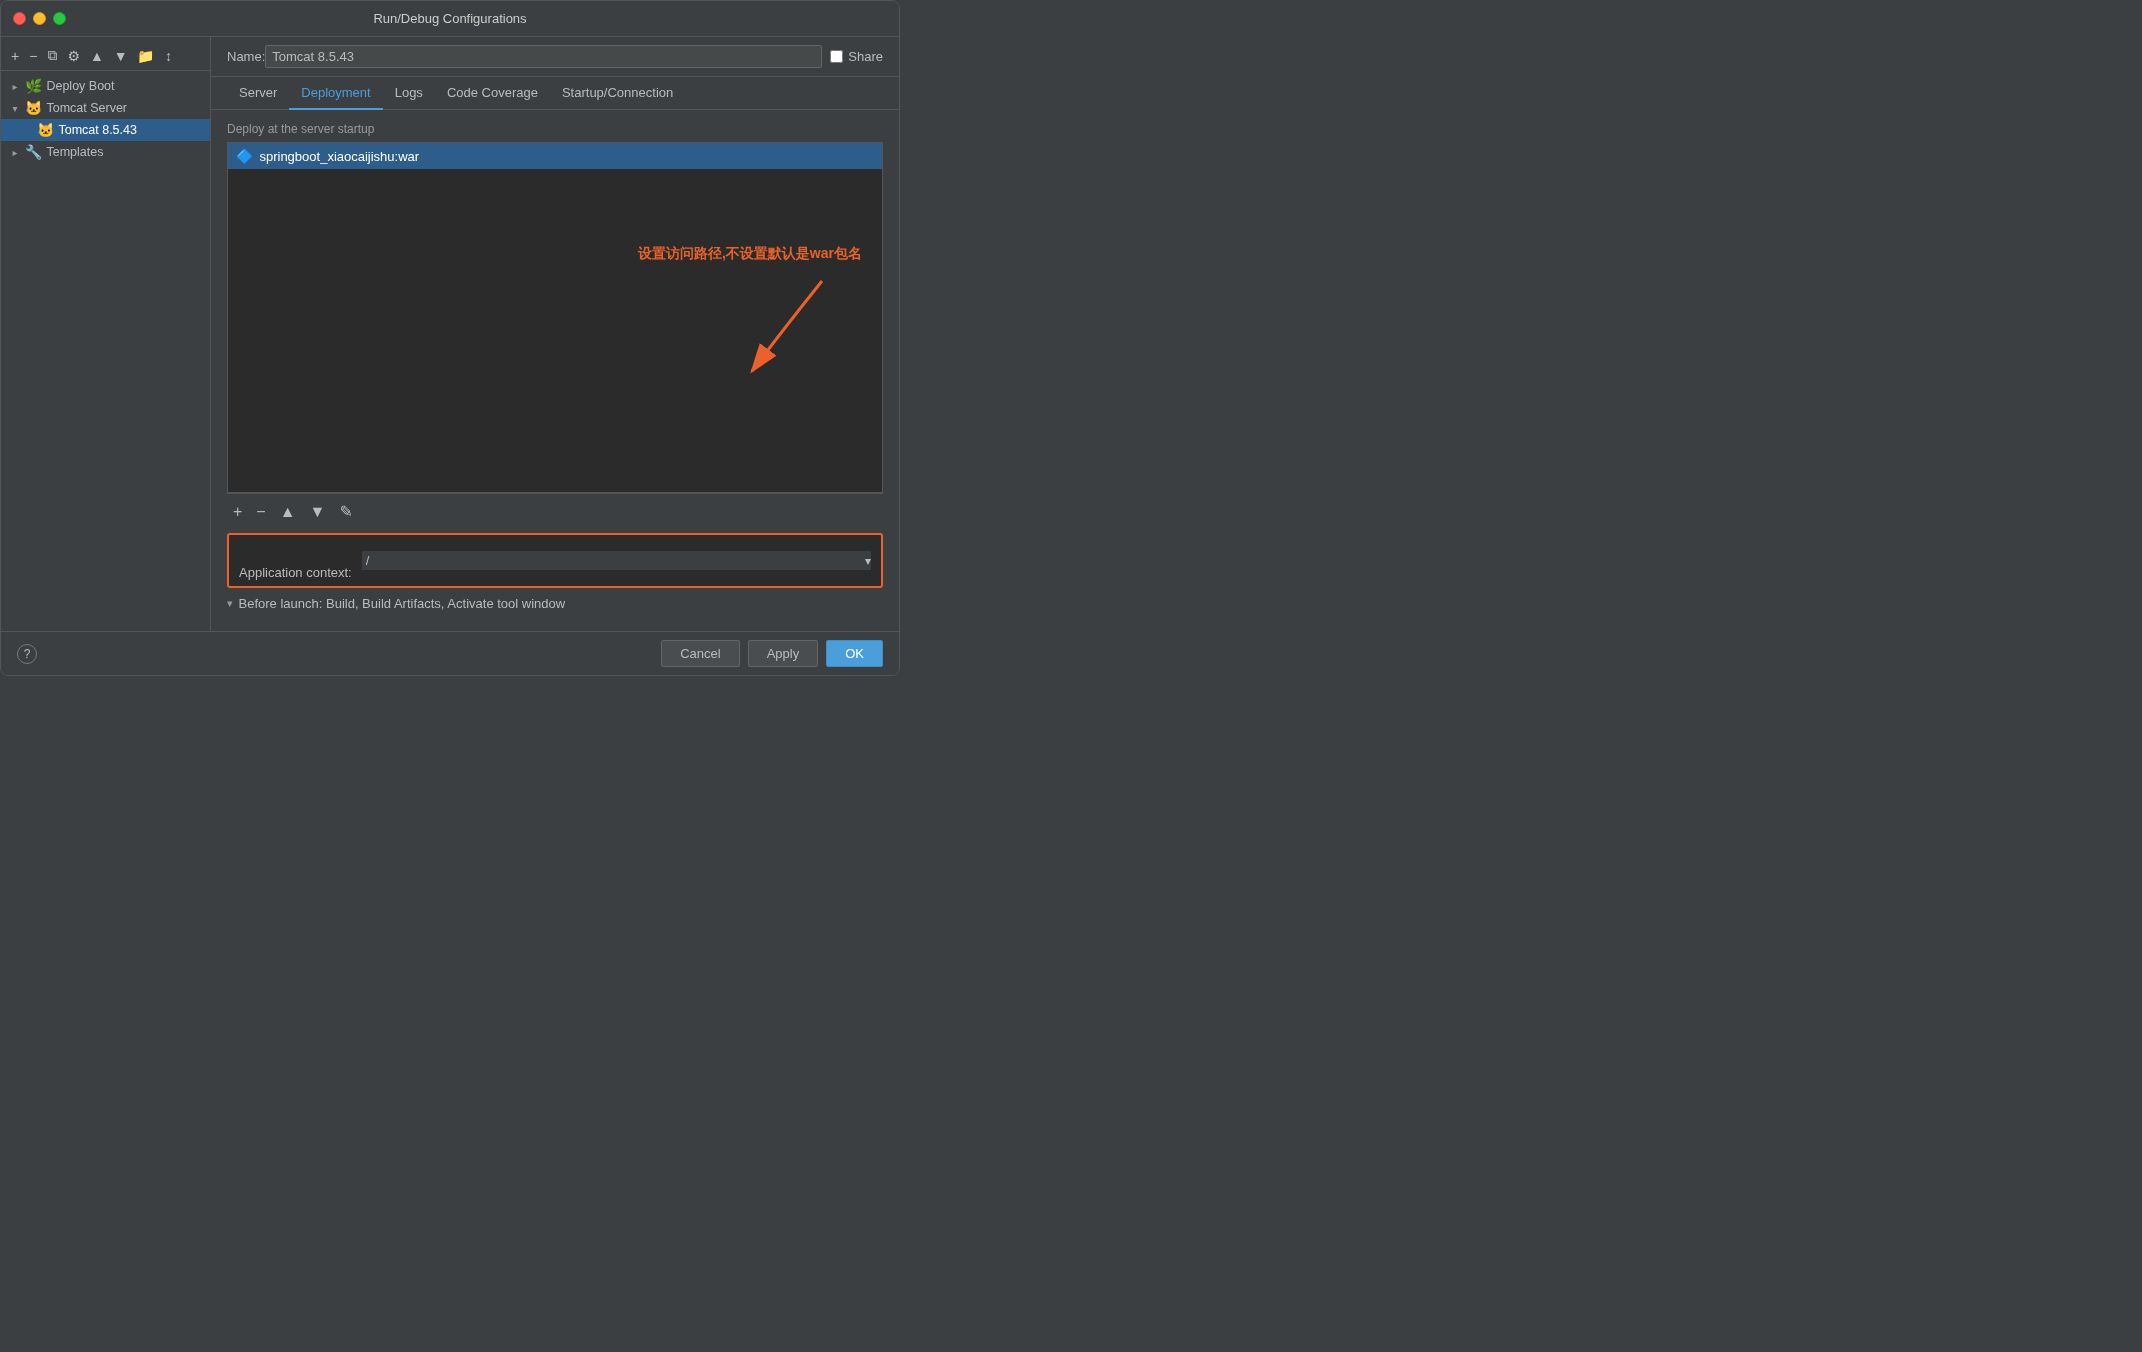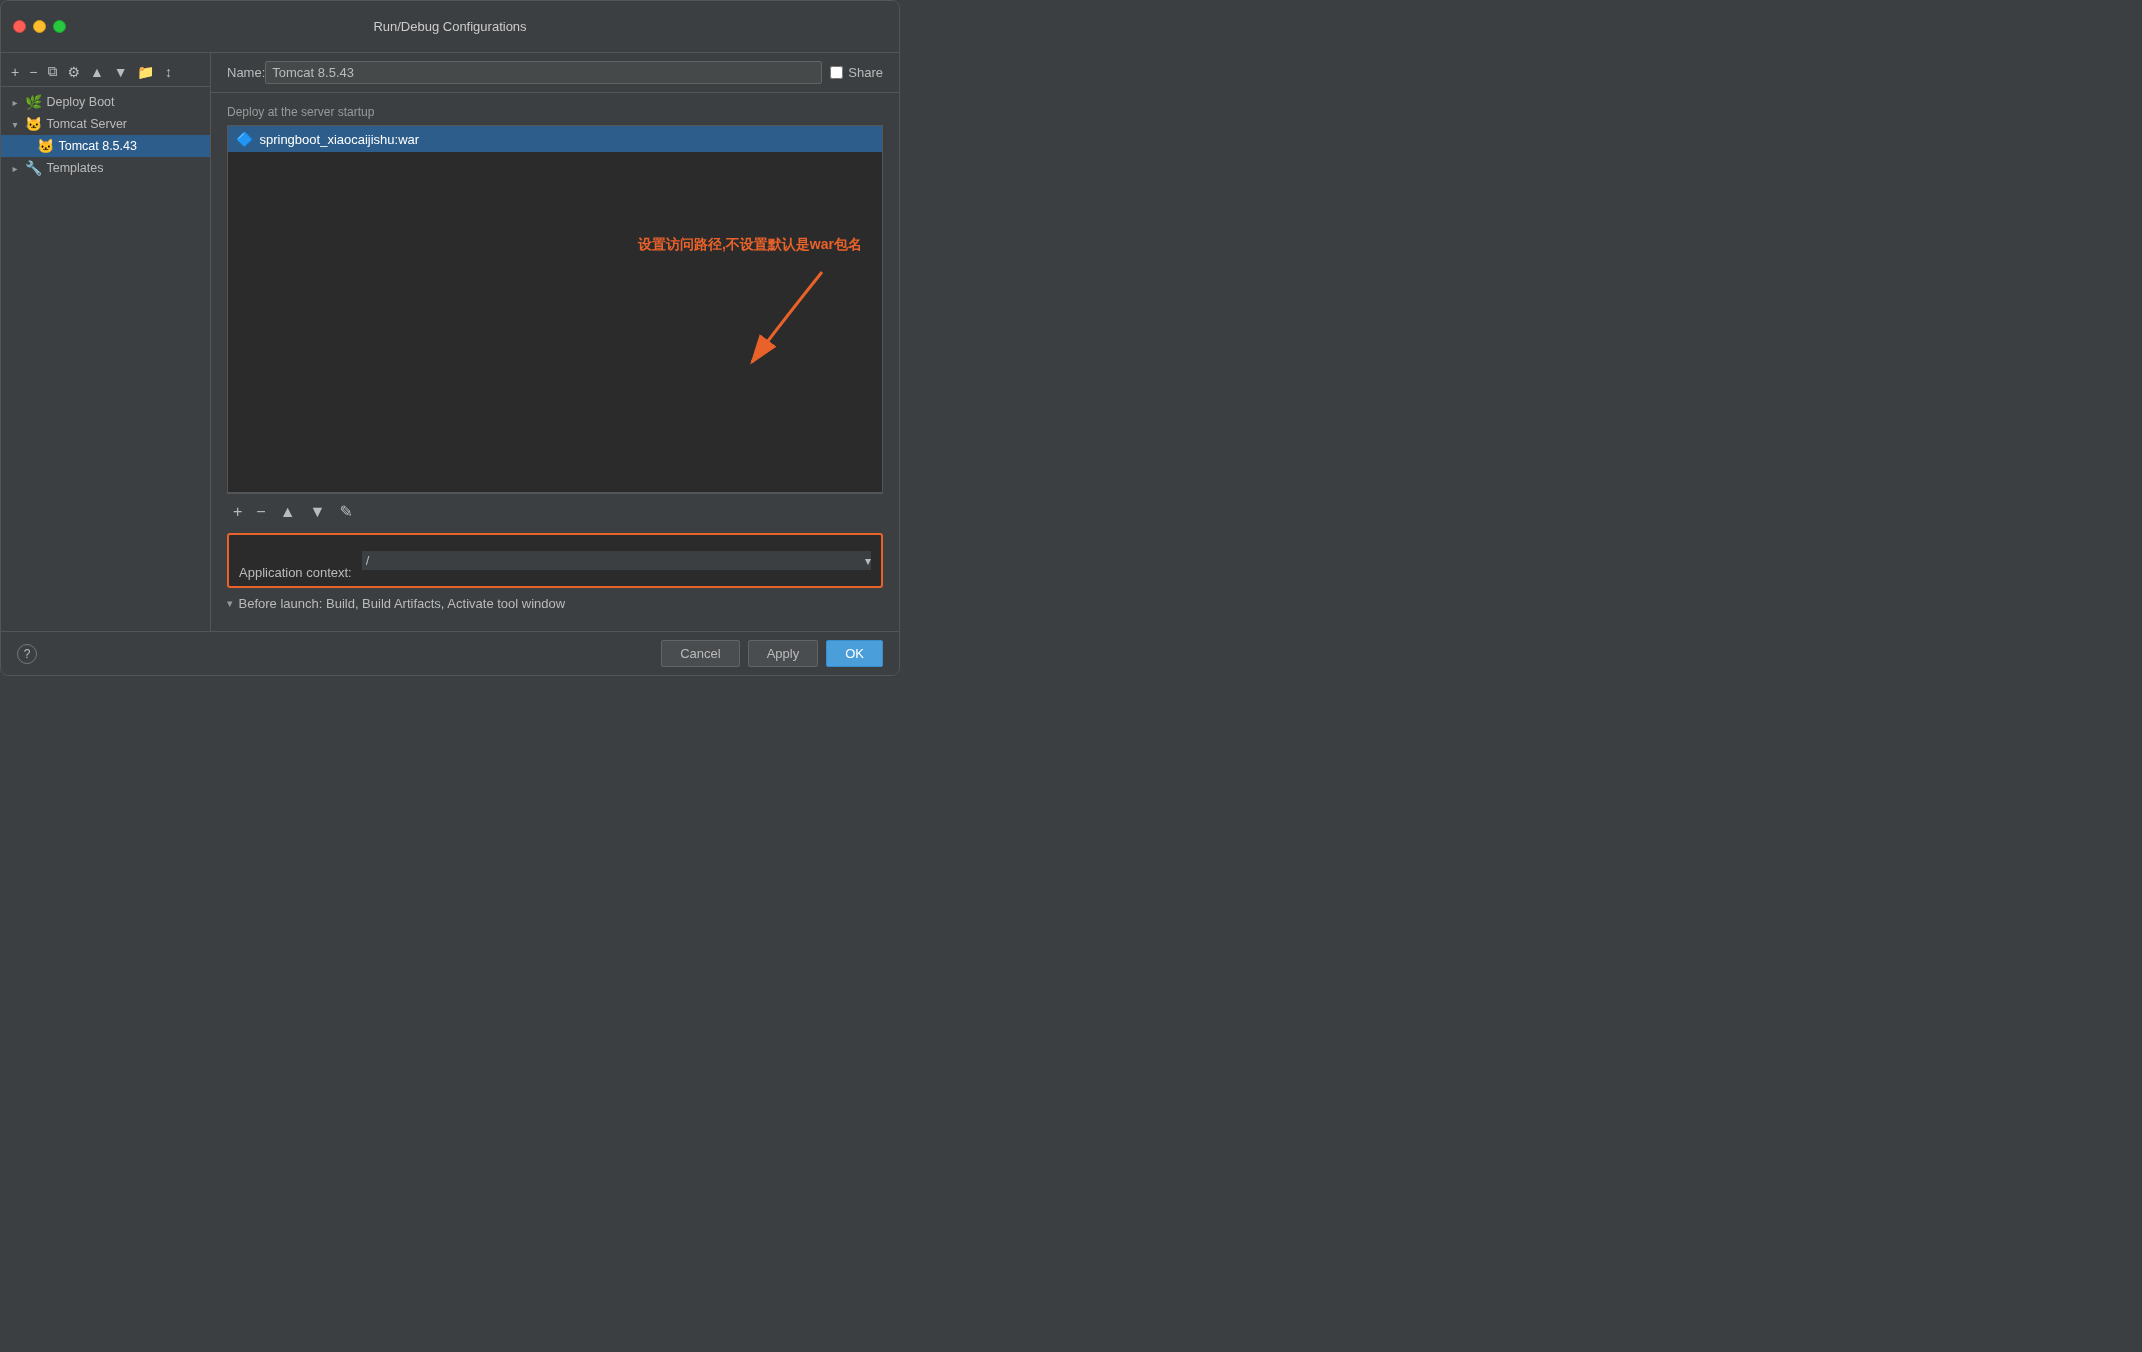--- a/index.html
+++ b/index.html
@@ -11,21 +11,21 @@
       width: 900px;
       height: 676px;
       display: flex;
       flex-direction: column;
       border-radius: 8px;
       overflow: hidden;
       border: 1px solid #555;
     }
     .title-bar {
       background: #3c3f41;
-      height: 52px;
+      height: 36px;
       display: flex;
       align-items: center;
       justify-content: center;
       position: relative;
       border-bottom: 1px solid #555;
       flex-shrink: 0;
     }
     .traffic-lights {
       position: absolute;
       left: 12px;
@@ -383,20 +383,27 @@
 
     <div class="name-row">
       <span class="name-label">Name:</span>
       <input class="name-input" type="text" value="Tomcat 8.5.43" style="">
       <div class="share-row">
         <input type="checkbox" class="share-checkbox" style="">
         <span class="share-label">Share</span>
       </div>
     </div>
 
+    <div class="tabs-row">
+      <div class="tab">Server</div>
+      <div class="tab active">Deployment</div>
+      <div class="tab">Logs</div>
+      <div class="tab">Code Coverage</div>
+      <div class="tab">Startup/Connection</div>
+    </div>
 
     <div class="panel-body">
       <div class="deploy-section-label">Deploy at the server startup</div>
 
       <div class="deploy-container">
 
         <div class="deploy-list" style="position:relative;">
           <div class="deploy-item selected">
             <span class="deploy-item-icon">🔷</span>
             <span class="deploy-item-label">springboot_xiaocaijishu:war</span>

